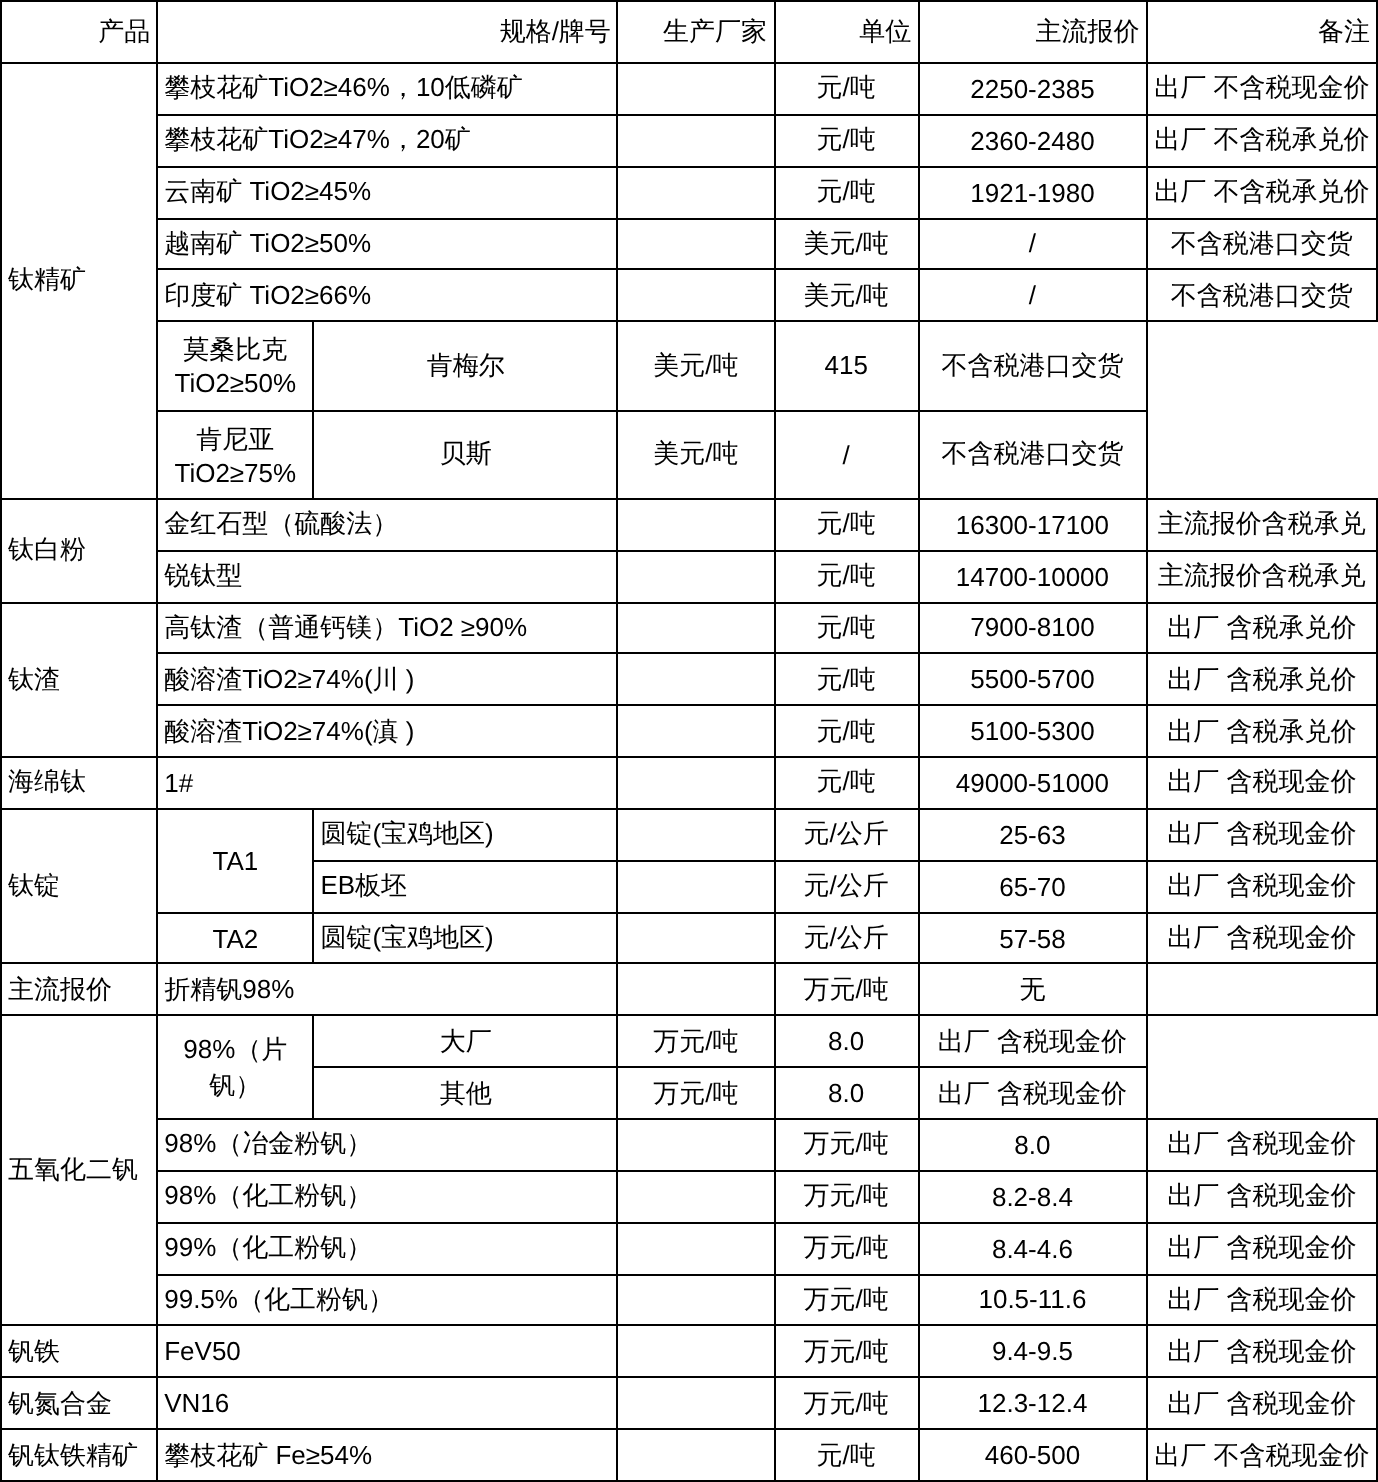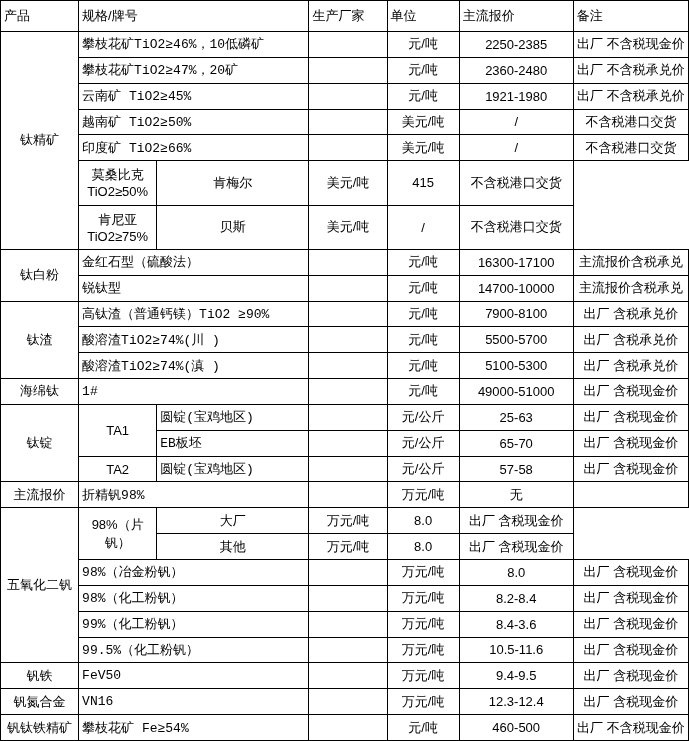--- a/index.html
+++ b/index.html
@@ -25,27 +25,27 @@
     color: #000000;
     padding: 1px 3px;
     vertical-align: middle;
     background: #ffffff;
     font-weight: normal;
   }
   thead th {
     background: #29ABE2;
     color: #ffffff;
     font-weight: bold;
-    text-align: left;
+    text-align: right;
     height: 28px;
     font-size: 14px;
   }
   td.ctr { text-align: center; }
-  td.lft { text-align: left; padding-left: 6px; font-family: Liberation Mono, monospace; }
-  td.cat { text-align: center; font-weight: normal; }
+  td.lft { text-align: left; padding-left: 6px; }
+  td.cat { text-align: left; font-weight: normal; }
   .col-product { width: 78px; }
   .col-spec    { width: 78px; }
   .col-spec2   { width: 152px; }
   .col-factory { width: 78px; }
   .col-unit    { width: 72px; }
   .col-price   { width: 114px; }
   .col-remark  { width: 115px; }
 </style>
 </head>
 <body>
@@ -223,21 +223,21 @@
         <td class="lft" colspan="2">98%（化工粉钒）</td>
         <td class="ctr"></td>
         <td class="ctr">万元/吨</td>
         <td class="ctr">8.2-8.4</td>
         <td class="ctr">出厂 含税现金价</td>
       </tr>
       <tr>
         <td class="lft" colspan="2">99%（化工粉钒）</td>
         <td class="ctr"></td>
         <td class="ctr">万元/吨</td>
-        <td class="ctr">8.4-3.6</td>
+        <td class="ctr">8.4-4.6</td>
         <td class="ctr">出厂 含税现金价</td>
       </tr>
       <tr>
         <td class="lft" colspan="2">99.5%（化工粉钒）</td>
         <td class="ctr"></td>
         <td class="ctr">万元/吨</td>
         <td class="ctr">10.5-11.6</td>
         <td class="ctr">出厂 含税现金价</td>
       </tr>
       <tr>

